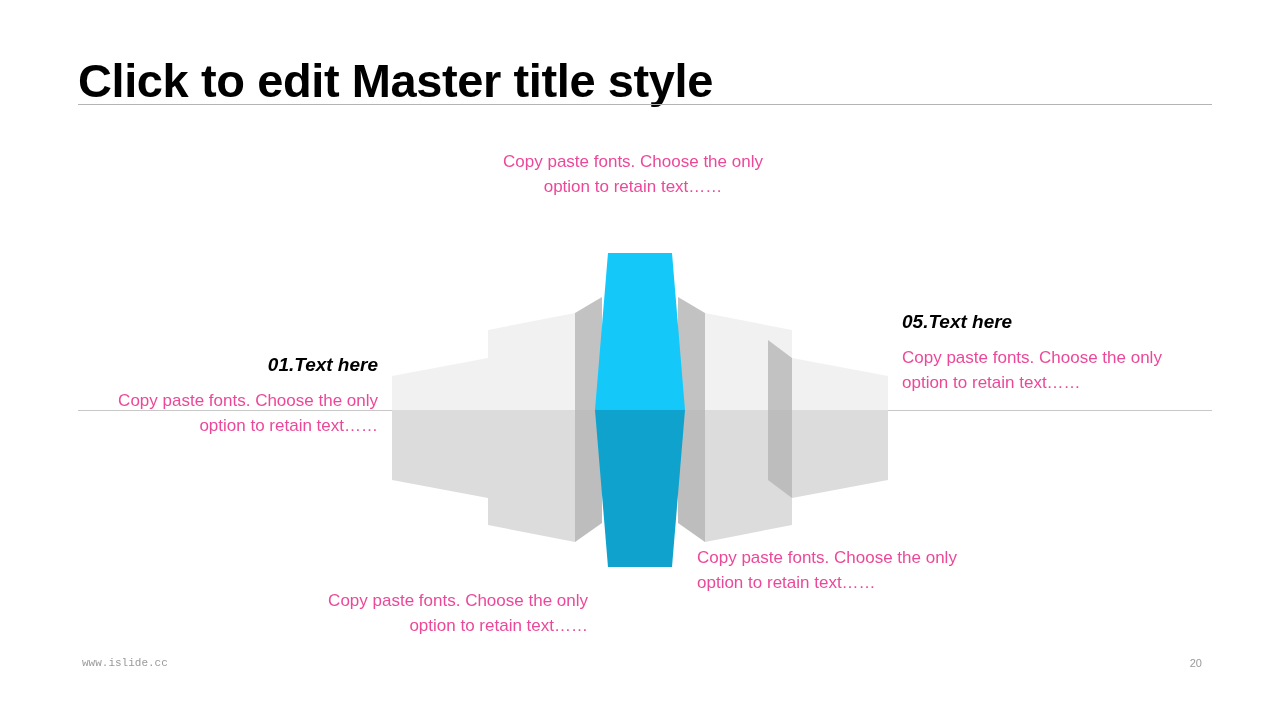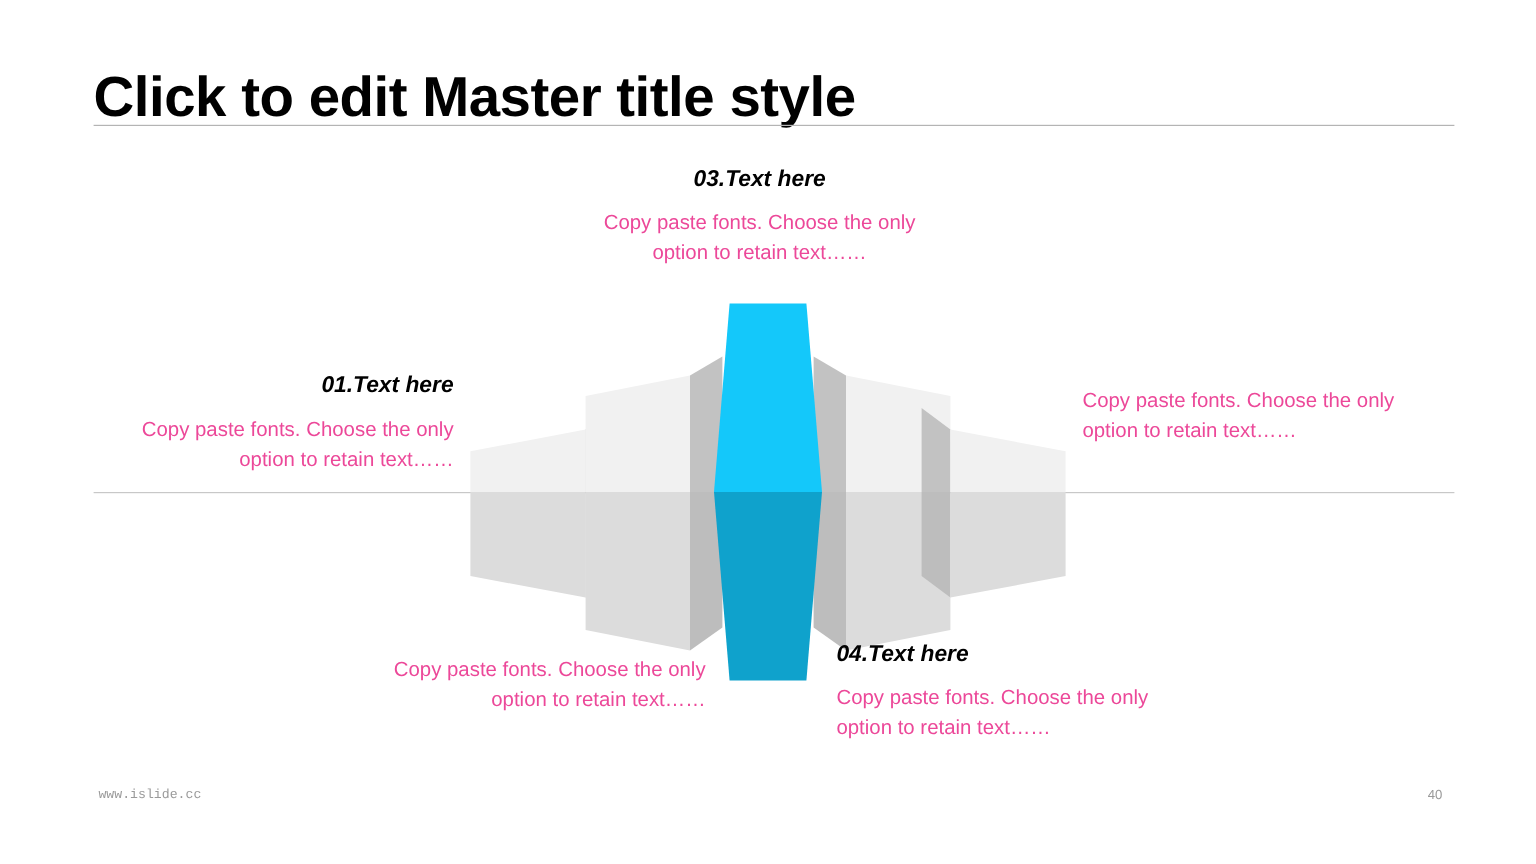--- a/index.html
+++ b/index.html
@@ -68,21 +68,21 @@
     color: #000000;
     line-height: 24px;
     white-space: nowrap;
   }
   .callout .body {
     font-size: 17px;
     line-height: 25px;
     color: #ec4899;
     margin-top: 11px;
   }
-  .align-right { text-align: right; }
+  .align-right { text-align: right; margin-top: 43px; }
   .align-left  { text-align: left; }
 
   #callout-01 { left: 80px;  top: 310px; width: 298px; }
   #callout-02 { left: 290px; top: 534px; width: 298px; }
   #callout-03 { left: 484px; top: 138px; width: 298px; text-align: center; }
   #callout-03 .heading { text-align: center; }
   #callout-03 .body    { text-align: center; }
   #callout-04 { left: 697px; top: 534px; width: 298px; }
   #callout-05 { left: 902px; top: 310px; width: 298px; }
 
@@ -170,36 +170,35 @@
 </div>
 
 <div class="callout align-right" id="callout-02">
   <div class="body">
     <span>Copy paste fonts. Choose the only option to</span>
     <span>retain text……</span>
   </div>
 </div>
 
 <div class="callout" id="callout-03">
-  <div class="heading">03.Text here</div>
   <div class="body">
     <span>Copy paste fonts. Choose the only option to</span>
     <span>retain text……</span>
   </div>
 </div>
 
 <div class="callout align-left" id="callout-04">
-  <div class="heading">04.Text here</div>
   <div class="body">
     <span>Copy paste fonts. Choose the only option to</span>
     <span>retain text……</span>
   </div>
 </div>
 
 <div class="callout align-left" id="callout-05">
+  <div class="heading">05.Text here</div>
   <div class="body">
     <span>Copy paste fonts. Choose the only option to</span>
     <span>retain text……</span>
   </div>
 </div>
 
 <div id="footer-site">www.islide.cc</div>
-<div id="footer-page">40</div>
+<div id="footer-page">20</div>
 
 </body></html>

